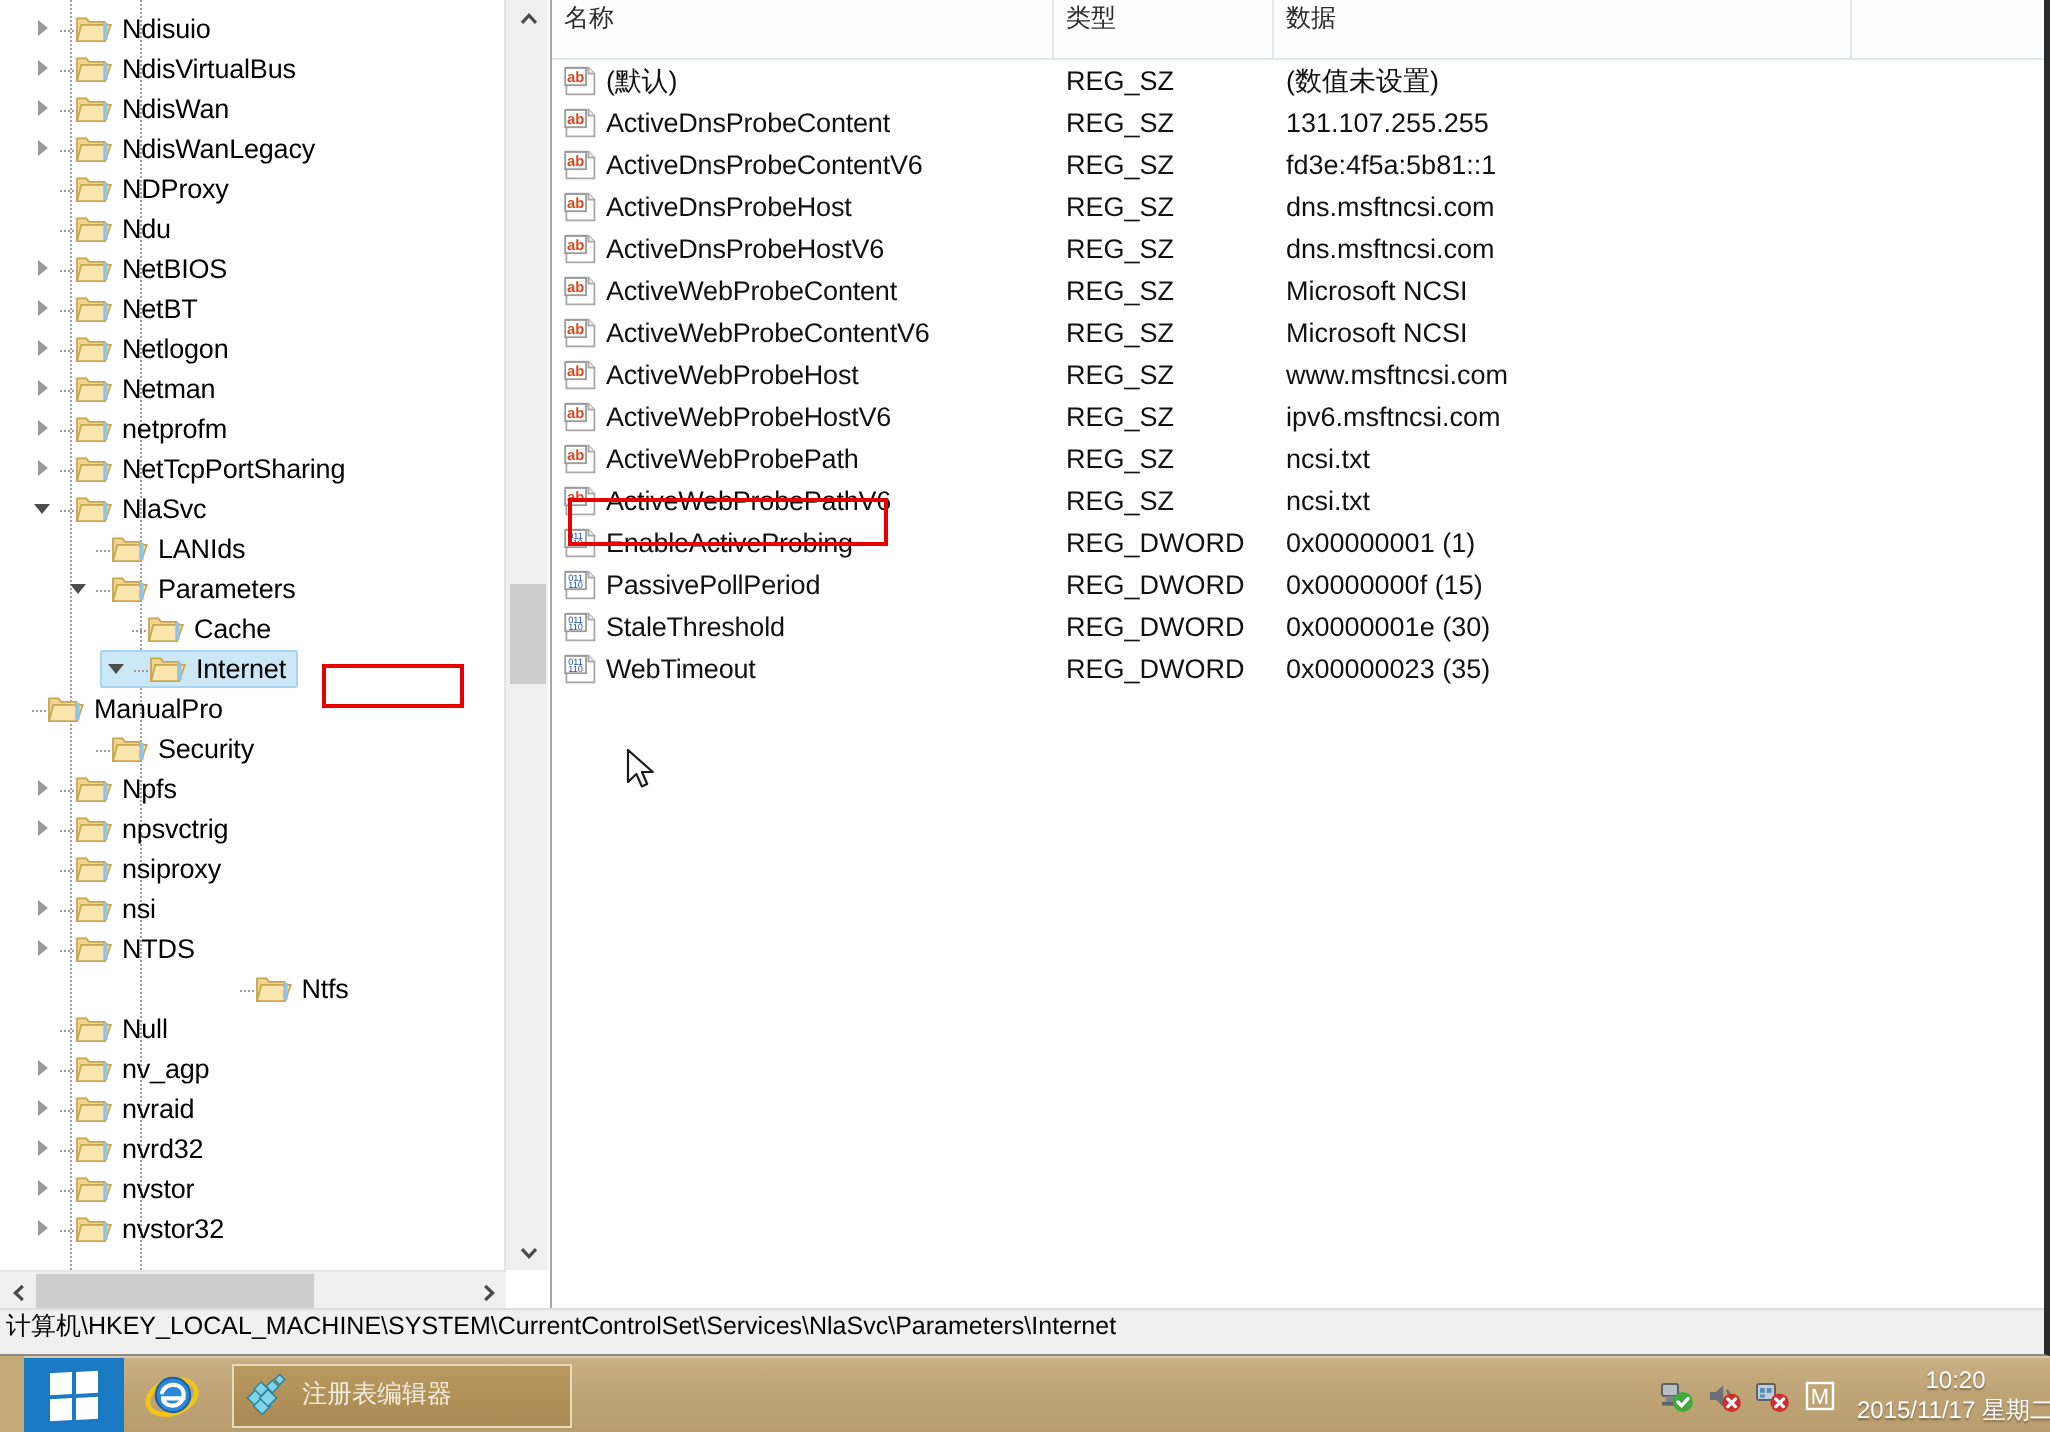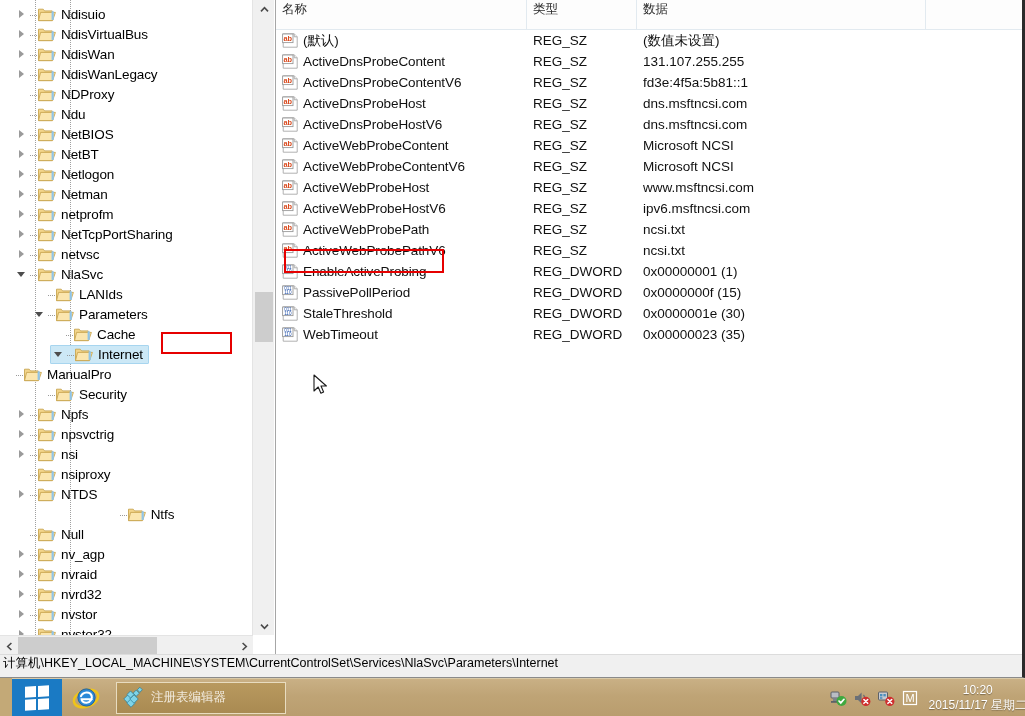--- a/index.html
+++ b/index.html
@@ -457,34 +457,20 @@
                       <path d="M0.5 2.2 L5.2 2.2 L6.6 3.9 L14.2 3.9 L14.2 13.6 L0.5 13.6 Z" fill="#f2d48a" stroke="#c8a651" stroke-width="0.9"></path>
                       <path d="M2.6 5.4 L17.4 5.4 L14.6 13.6 L0.5 13.6 Z" fill="#fbe6ae" stroke="#c8a651" stroke-width="0.9"></path>
                       <rect x="13.6" y="4.3" width="2.2" height="8.6" fill="#8fc4e8"></rect>
                     </svg>
                   </span>
                   <span class="tree-label">NetTcpPortSharing</span>
                 </div>
               </div>
               <div class="tree-row" style="padding-left: 14px;">
                 <div class="tree-row-inner">
-                  <span class="twisty collapsed"></span>
-                  <span class="dots"></span>
-                  <span class="folder">
-                    <svg width="18" height="15" viewBox="0 0 18 15">
-                      <path d="M0.5 2.2 L5.2 2.2 L6.6 3.9 L14.2 3.9 L14.2 13.6 L0.5 13.6 Z" fill="#f2d48a" stroke="#c8a651" stroke-width="0.9"></path>
-                      <path d="M2.6 5.4 L17.4 5.4 L14.6 13.6 L0.5 13.6 Z" fill="#fbe6ae" stroke="#c8a651" stroke-width="0.9"></path>
-                      <rect x="13.6" y="4.3" width="2.2" height="8.6" fill="#8fc4e8"></rect>
-                    </svg>
-                  </span>
-                  <span class="tree-label">netvsc</span>
-                </div>
-              </div>
-              <div class="tree-row" style="padding-left: 14px;">
-                <div class="tree-row-inner">
                   <span class="twisty expanded"></span>
                   <span class="dots"></span>
                   <span class="folder">
                     <svg width="18" height="15" viewBox="0 0 18 15">
                       <path d="M0.5 2.2 L5.2 2.2 L6.6 3.9 L14.2 3.9 L14.2 13.6 L0.5 13.6 Z" fill="#f2d48a" stroke="#c8a651" stroke-width="0.9"></path>
                       <path d="M2.6 5.4 L17.4 5.4 L14.6 13.6 L0.5 13.6 Z" fill="#fbe6ae" stroke="#c8a651" stroke-width="0.9"></path>
                       <rect x="13.6" y="4.3" width="2.2" height="8.6" fill="#8fc4e8"></rect>
                     </svg>
                   </span>
                   <span class="tree-label">NlaSvc</span>
@@ -597,44 +583,44 @@
                       <path d="M0.5 2.2 L5.2 2.2 L6.6 3.9 L14.2 3.9 L14.2 13.6 L0.5 13.6 Z" fill="#f2d48a" stroke="#c8a651" stroke-width="0.9"></path>
                       <path d="M2.6 5.4 L17.4 5.4 L14.6 13.6 L0.5 13.6 Z" fill="#fbe6ae" stroke="#c8a651" stroke-width="0.9"></path>
                       <rect x="13.6" y="4.3" width="2.2" height="8.6" fill="#8fc4e8"></rect>
                     </svg>
                   </span>
                   <span class="tree-label">npsvctrig</span>
                 </div>
               </div>
               <div class="tree-row" style="padding-left: 14px;">
                 <div class="tree-row-inner">
+                  <span class="twisty none"></span>
+                  <span class="dots"></span>
+                  <span class="folder">
+                    <svg width="18" height="15" viewBox="0 0 18 15">
+                      <path d="M0.5 2.2 L5.2 2.2 L6.6 3.9 L14.2 3.9 L14.2 13.6 L0.5 13.6 Z" fill="#f2d48a" stroke="#c8a651" stroke-width="0.9"></path>
+                      <path d="M2.6 5.4 L17.4 5.4 L14.6 13.6 L0.5 13.6 Z" fill="#fbe6ae" stroke="#c8a651" stroke-width="0.9"></path>
+                      <rect x="13.6" y="4.3" width="2.2" height="8.6" fill="#8fc4e8"></rect>
+                    </svg>
+                  </span>
+                  <span class="tree-label">nsiproxy</span>
+                </div>
+              </div>
+              <div class="tree-row" style="padding-left: 14px;">
+                <div class="tree-row-inner">
                   <span class="twisty collapsed"></span>
                   <span class="dots"></span>
                   <span class="folder">
                     <svg width="18" height="15" viewBox="0 0 18 15">
                       <path d="M0.5 2.2 L5.2 2.2 L6.6 3.9 L14.2 3.9 L14.2 13.6 L0.5 13.6 Z" fill="#f2d48a" stroke="#c8a651" stroke-width="0.9"></path>
                       <path d="M2.6 5.4 L17.4 5.4 L14.6 13.6 L0.5 13.6 Z" fill="#fbe6ae" stroke="#c8a651" stroke-width="0.9"></path>
                       <rect x="13.6" y="4.3" width="2.2" height="8.6" fill="#8fc4e8"></rect>
                     </svg>
                   </span>
                   <span class="tree-label">nsi</span>
-                </div>
-              </div>
-              <div class="tree-row" style="padding-left: 14px;">
-                <div class="tree-row-inner">
-                  <span class="twisty none"></span>
-                  <span class="dots"></span>
-                  <span class="folder">
-                    <svg width="18" height="15" viewBox="0 0 18 15">
-                      <path d="M0.5 2.2 L5.2 2.2 L6.6 3.9 L14.2 3.9 L14.2 13.6 L0.5 13.6 Z" fill="#f2d48a" stroke="#c8a651" stroke-width="0.9"></path>
-                      <path d="M2.6 5.4 L17.4 5.4 L14.6 13.6 L0.5 13.6 Z" fill="#fbe6ae" stroke="#c8a651" stroke-width="0.9"></path>
-                      <rect x="13.6" y="4.3" width="2.2" height="8.6" fill="#8fc4e8"></rect>
-                    </svg>
-                  </span>
-                  <span class="tree-label">nsiproxy</span>
                 </div>
               </div>
               <div class="tree-row" style="padding-left: 14px;">
                 <div class="tree-row-inner">
                   <span class="twisty collapsed"></span>
                   <span class="dots"></span>
                   <span class="folder">
                     <svg width="18" height="15" viewBox="0 0 18 15">
                       <path d="M0.5 2.2 L5.2 2.2 L6.6 3.9 L14.2 3.9 L14.2 13.6 L0.5 13.6 Z" fill="#f2d48a" stroke="#c8a651" stroke-width="0.9"></path>
                       <path d="M2.6 5.4 L17.4 5.4 L14.6 13.6 L0.5 13.6 Z" fill="#fbe6ae" stroke="#c8a651" stroke-width="0.9"></path>

